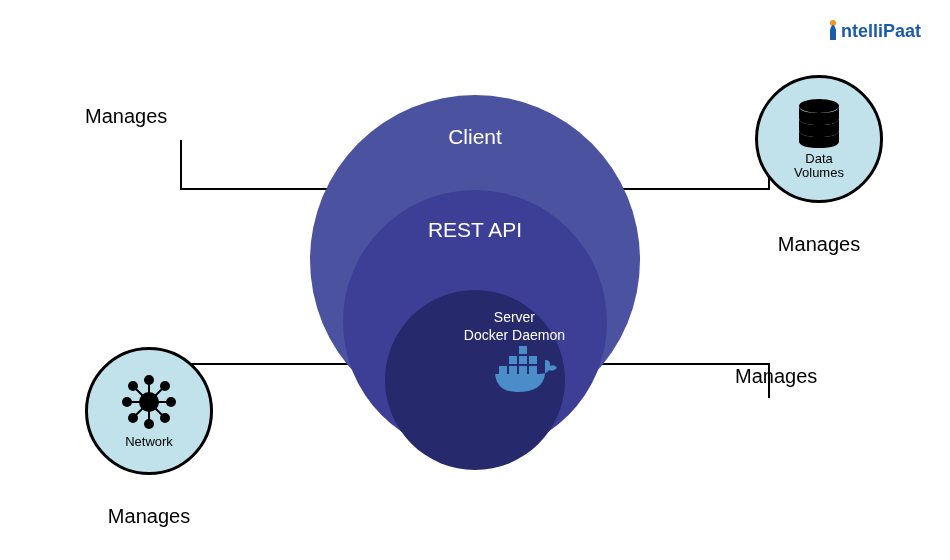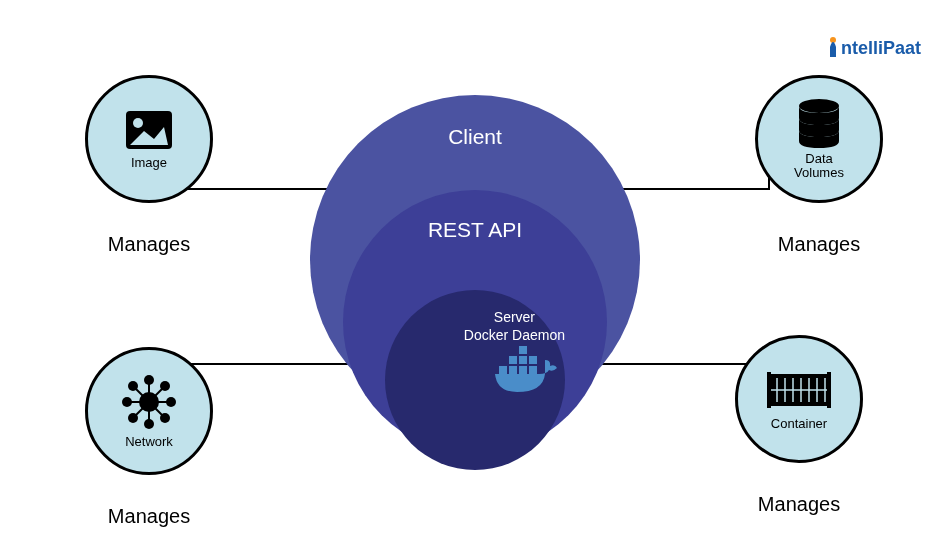--- a/index.html
+++ b/index.html
@@ -1,17 +1,17 @@
 <!DOCTYPE html>
 <html><head>
 <meta charset="utf-8">
 <style>
 *{margin:0;padding:0;box-sizing:border-box}
 body{width:950px;height:560px;background:#fff;font-family:Arial,sans-serif;position:relative;overflow:hidden}
-.logo{position:absolute;top:32px;right:25px}
+.logo{position:absolute;top:15px;right:25px}
 .node{position:absolute;display:flex;flex-direction:column;align-items:center}
 .circle{width:128px;height:128px;border-radius:50%;background:#c1e2eb;border:3px solid #000;display:flex;flex-direction:column;align-items:center;justify-content:center;z-index:3;position:relative}
 .node-label{font-size:13px;color:#000;margin-top:4px;font-weight:500}
 .manages{font-size:20px;color:#000;margin-top:30px}
 .center-stack{position:absolute;left:325px;top:75px;width:300px;height:440px}
 .outer-circle{position:absolute;width:330px;height:330px;border-radius:50%;background:#4b53a1;left:-15px;top:20px;z-index:1;display:flex;flex-direction:column;align-items:center;padding-top:28px}
 .outer-text{color:#fff;font-size:21px;text-align:left;line-height:1.3}
 .mid-circle{position:absolute;width:264px;height:264px;border-radius:50%;background:#3d3f97;left:18px;top:115px;z-index:2;display:flex;flex-direction:column;align-items:center;padding-top:28px}
 .mid-text{color:#fff;font-size:21px}
 .inner-circle{position:absolute;width:180px;height:180px;border-radius:50%;background:#27296d;left:60px;top:215px;z-index:3;display:flex;flex-direction:column;align-items:flex-end;padding-top:18px}
@@ -58,28 +58,20 @@
           <rect x="34" y="12" width="8" height="8"></rect>
           <rect x="44" y="12" width="8" height="8"></rect>
         <rect x="34" y="2" width="8" height="8"></rect>
         <path d="M10 30 L54 30 Q62 30 64 26 Q68 28 72 24 Q70 20 65 22 Q66 16 60 16 L60 30 Q58 48 32 48 Q12 48 10 30 Z"></path>
       </g>
     </svg>
   </div>
 </div>
 
 <div class="node" style="left:85px;top:75px">
-  <div class="circle">
-    <svg width="50" height="42" viewBox="0 0 50 42">
-      <rect x="2" y="2" width="46" height="38" rx="4" fill="#000"></rect>
-      <circle cx="14" cy="14" r="5" fill="#c1e2eb"></circle>
-      <path d="M6 36 L20 22 L30 30 L40 18 L44 36 Z" fill="#c1e2eb"></path>
-    </svg>
-    <div class="node-label">Image</div>
-  </div>
   <div class="manages">Manages</div>
 </div>
 
 <div class="node" style="left:755px;top:75px">
   <div class="circle">
     <svg width="46" height="50" viewBox="0 0 46 50">
       <g fill="#000">
         <ellipse cx="23" cy="8" rx="20" ry="7"></ellipse>
         <path d="M3 8 L3 20 Q3 27 23 27 Q43 27 43 20 L43 8 Q43 15 23 15 Q3 15 3 8"></path>
         <path d="M3 20 L3 32 Q3 39 23 39 Q43 39 43 32 L43 20 Q43 27 23 27 Q3 27 3 20"></path>
@@ -114,34 +106,14 @@
         <line x1="28" y1="28" x2="12" y2="44" stroke="#000" stroke-width="2"></line>
         <line x1="28" y1="28" x2="44" y2="44" stroke="#000" stroke-width="2"></line>
       </g>
     </svg>
     <div class="node-label">Network</div>
   </div>
   <div class="manages">Manages</div>
 </div>
 
 <div class="node" style="left:735px;top:335px">
-  <div class="circle">
-    <svg width="68" height="44" viewBox="0 0 68 44">
-      <g fill="#000">
-        <rect x="4" y="6" width="60" height="32" rx="2"></rect>
-      </g>
-      <g stroke="#c1e2eb" stroke-width="1.5">
-        <line x1="12" y1="10" x2="12" y2="34"></line>
-          <line x1="20" y1="10" x2="20" y2="34"></line>
-        <line x1="28" y1="10" x2="28" y2="34"></line>
-          <line x1="36" y1="10" x2="36" y2="34"></line>
-        <line x1="44" y1="10" x2="44" y2="34"></line>
-          <line x1="52" y1="10" x2="52" y2="34"></line>
-        <line x1="60" y1="10" x2="60" y2="34"></line>
-        <line x1="4" y1="22" x2="64" y2="22"></line>
-      </g>
-      <rect x="2" y="4" width="4" height="36" fill="#000"></rect>
-      <rect x="62" y="4" width="4" height="36" fill="#000"></rect>
-    </svg>
-    <div class="node-label">Container</div>
-  </div>
   <div class="manages">Manages</div>
 </div>
 
 </body></html>

